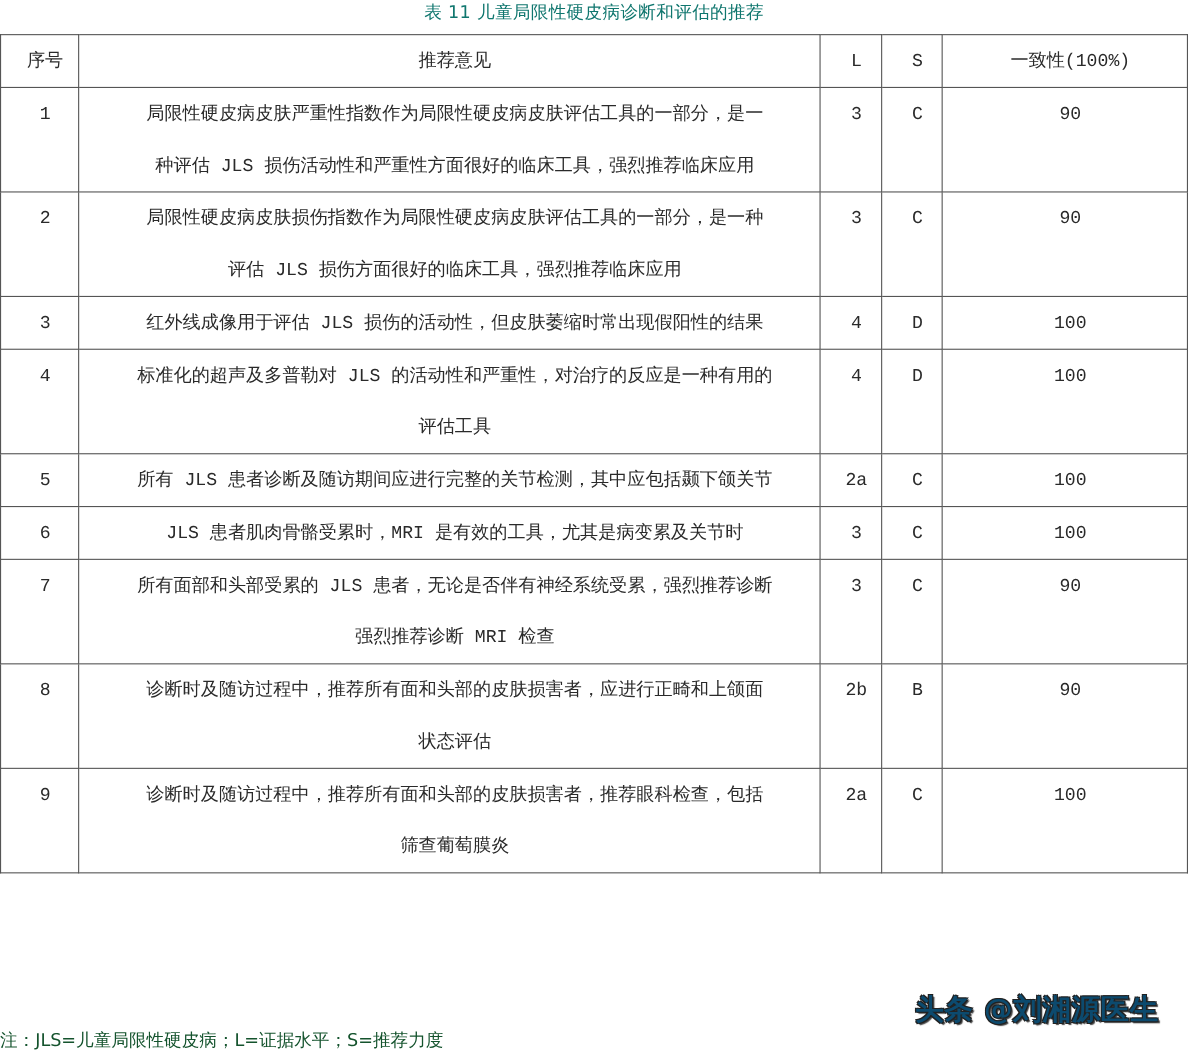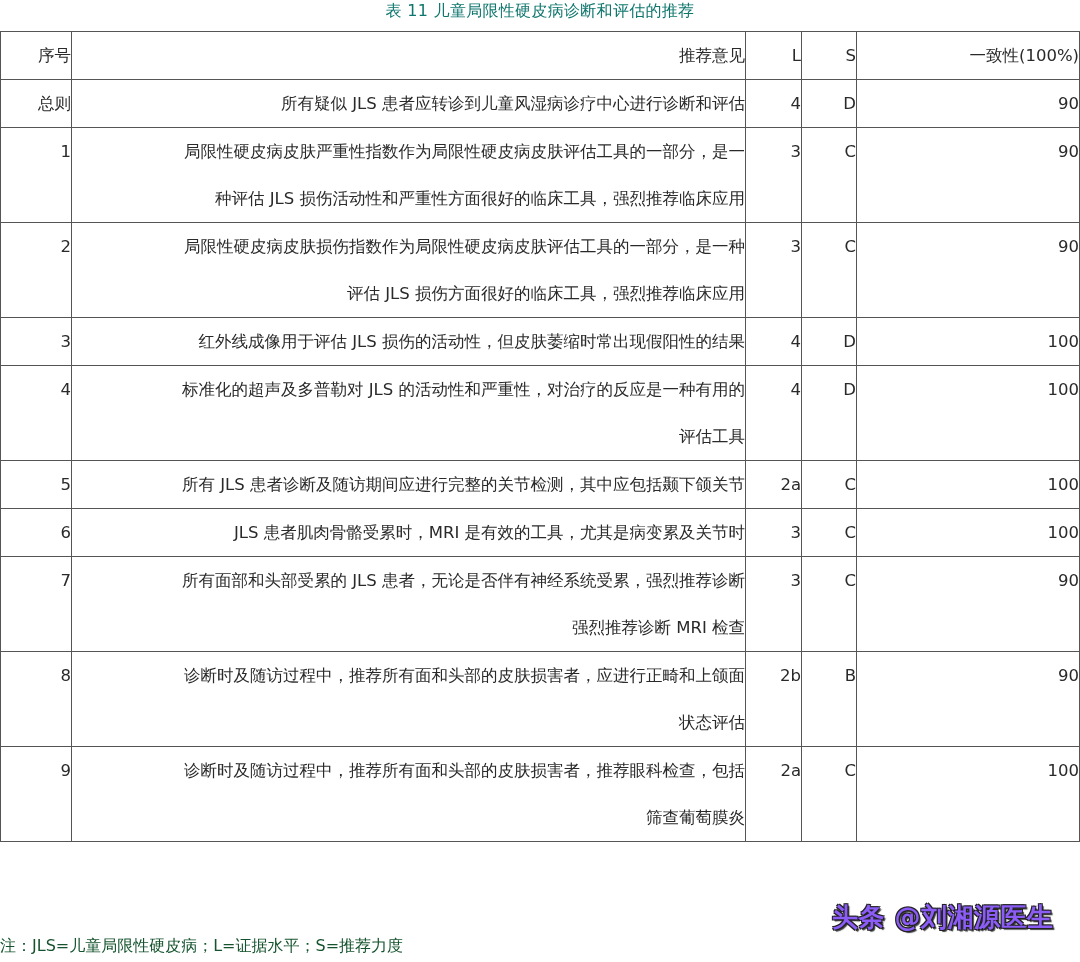--- a/index.html
+++ b/index.html
@@ -33,44 +33,45 @@
       left: 0;
       width: 1079px;
       border-collapse: collapse;
       table-layout: fixed;
       font-size: 16.5px;
     }
     table.rec th, table.rec td {
       border: 1.5px solid #555;
       padding: 0 0 0 10px;
       vertical-align: top;
-      text-align: right;
+      text-align: center;
       font-weight: normal;
       color: #2a2a2a;
       line-height: 47px;
       overflow: hidden;
+      font-family: Liberation Mono, monospace;
     }
     table.rec tr.h1 td, table.rec tr.h1 th { height: 46px; }
     table.rec tr.h2 td { height: 93px; }
     td.txt { line-height: 47px; padding-top: 0; }
     td.txt span { display: block; }
     .note {
       position: absolute;
       top: 934px;
       left: 0;
       font-size: 16px;
       color: #14532d;
       line-height: 24px;
     }
     .watermark {
       position: absolute;
       top: 900px;
       left: 832px;
       font-size: 26px;
-      color: #8b5cf6;
+      color: #0c4a6e;
       font-weight: bold;
       letter-spacing: 0.5px;
       text-shadow:
         -1px -1px 0 #222, 1px -1px 0 #222,
         -1px 1px 0 #222, 1px 1px 0 #222,
         2px 2px 1px #444;
     }
   </style>
 </head>
 <body>
@@ -88,29 +89,20 @@
   <thead>
     <tr class="h1">
       <th>序号</th>
       <th>推荐意见</th>
       <th>L</th>
       <th>S</th>
       <th>一致性(100%)</th>
     </tr>
   </thead>
   <tbody id="tbody">
-      <tr class="h1">
-        <td>总则</td>
-        <td class="txt">
-          <span>所有疑似 JLS 患者应转诊到儿童风湿病诊疗中心进行诊断和评估</span>
-        </td>
-        <td>4</td>
-        <td>D</td>
-        <td>90</td>
-      </tr>
       <tr class="h2">
         <td>1</td>
         <td class="txt">
           <span>局限性硬皮病皮肤严重性指数作为局限性硬皮病皮肤评估工具的一部分，是一</span>
           <span>种评估 JLS 损伤活动性和严重性方面很好的临床工具，强烈推荐临床应用</span>
         </td>
         <td>3</td>
         <td>C</td>
         <td>90</td>
       </tr>

